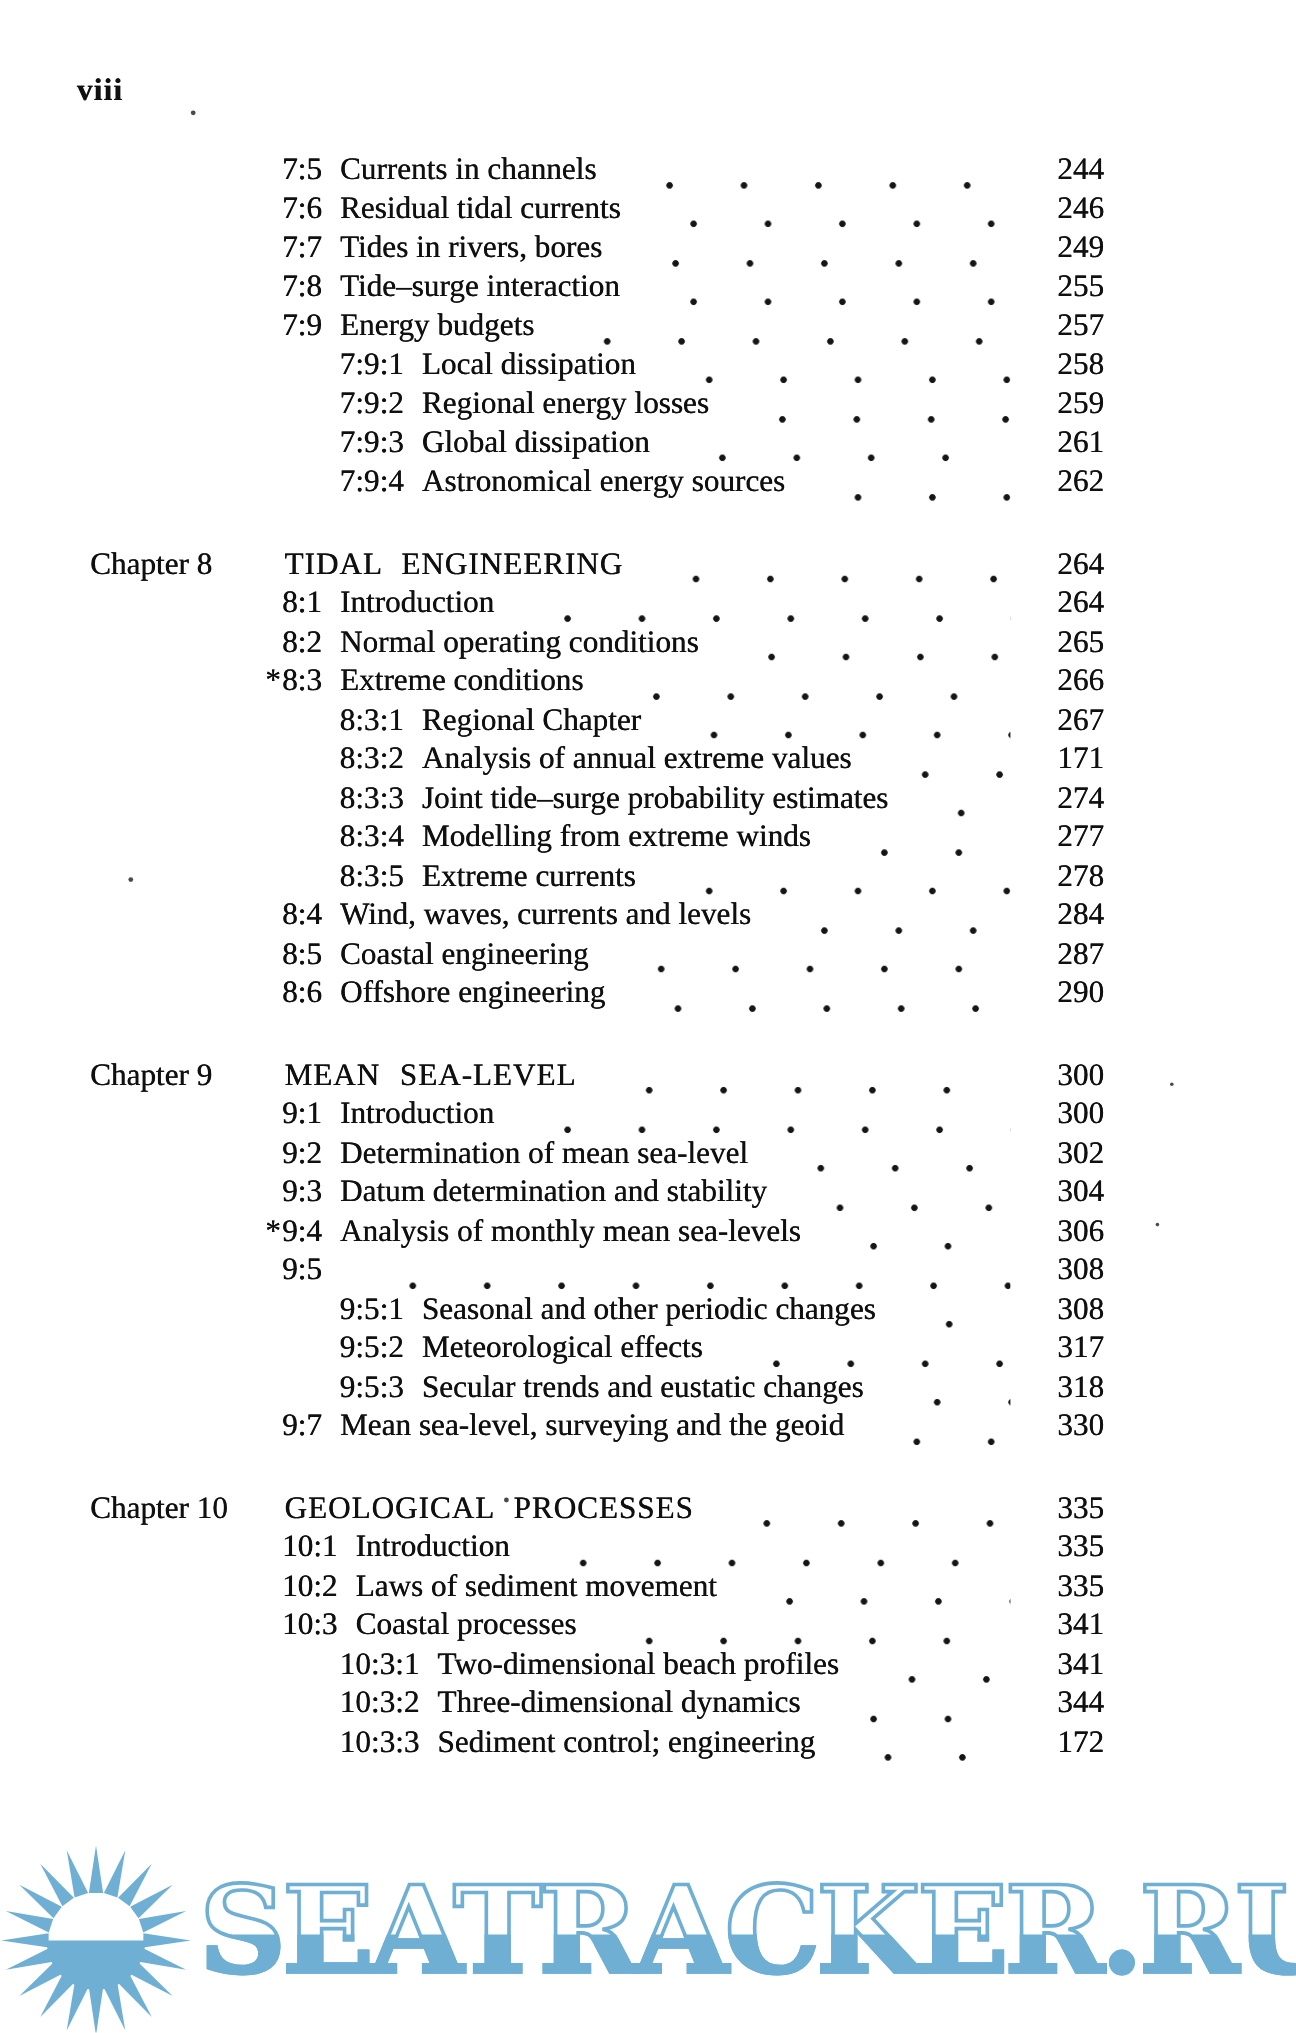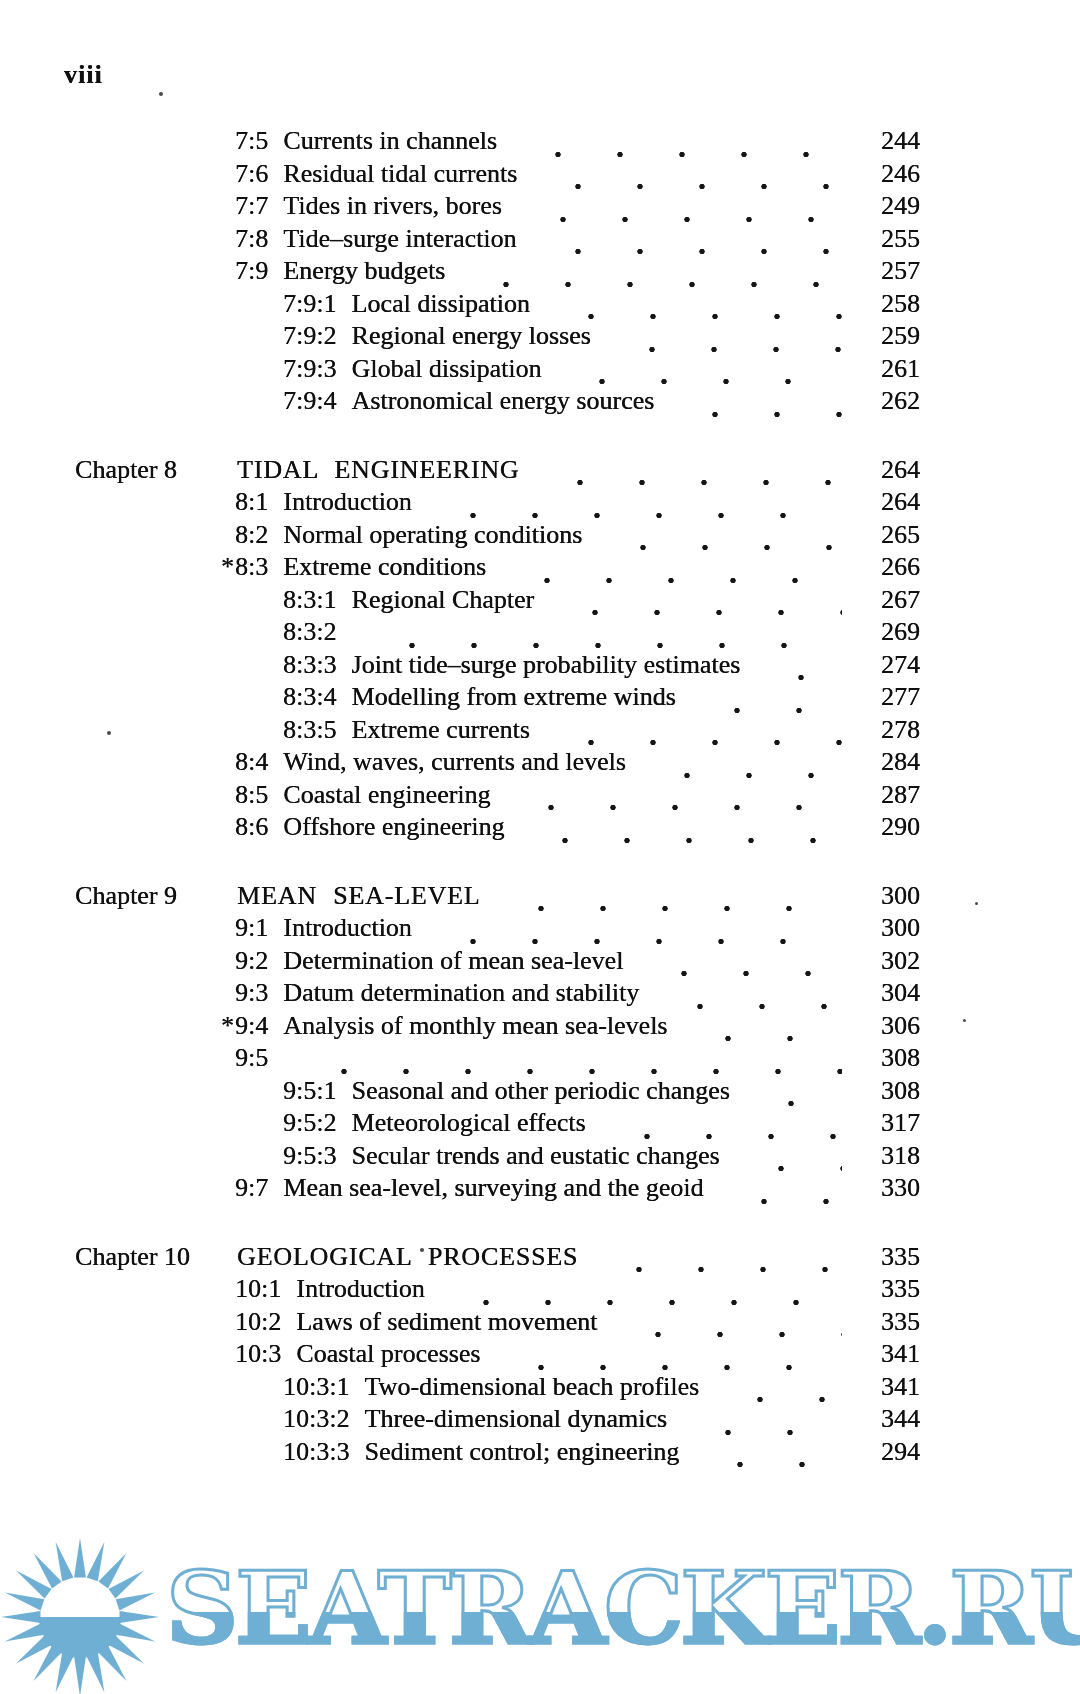--- a/index.html
+++ b/index.html
@@ -214,22 +214,23 @@
     <span class="ind l2"></span>
     <span class="num">8:3:1</span>
     <span class="title">Regional Chapter</span>
     <span class="leader"></span>
     <span class="pg">267</span>
   </div>
 
   <div class="row">
     <span class="ind l2"></span>
     <span class="num">8:3:2</span>
-    <span class="leader"></span>
-    <span class="pg">269</span>
+    <span class="title">Analysis of annual extreme values</span>
+    <span class="leader"></span>
+    <span class="pg">171</span>
   </div>
 
   <div class="row">
     <span class="ind l2"></span>
     <span class="num">8:3:3</span>
     <span class="title">Joint tide–surge probability estimates</span>
     <span class="leader"></span>
     <span class="pg">274</span>
   </div>
 
@@ -400,21 +401,21 @@
     <span class="title">Three-dimensional dynamics</span>
     <span class="leader"></span>
     <span class="pg">344</span>
   </div>
 
   <div class="row">
     <span class="ind l2"></span>
     <span class="num">10:3:3</span>
     <span class="title">Sediment control; engineering</span>
     <span class="leader"></span>
-    <span class="pg">294</span>
+    <span class="pg">172</span>
   </div>
 </div>
     </div>
 
   <div class="speck" style="left:159px; top:92px;"></div>
   <div class="speck" style="left:107px; top:731px;"></div>
   <div class="speck" style="left:975px; top:902px; width:3px; height:3px;"></div>
   <div class="speck" style="left:963px; top:1019px; width:3px; height:3px;"></div>
   <div class="speck" style="left:420px; top:1248px;"></div>
 

